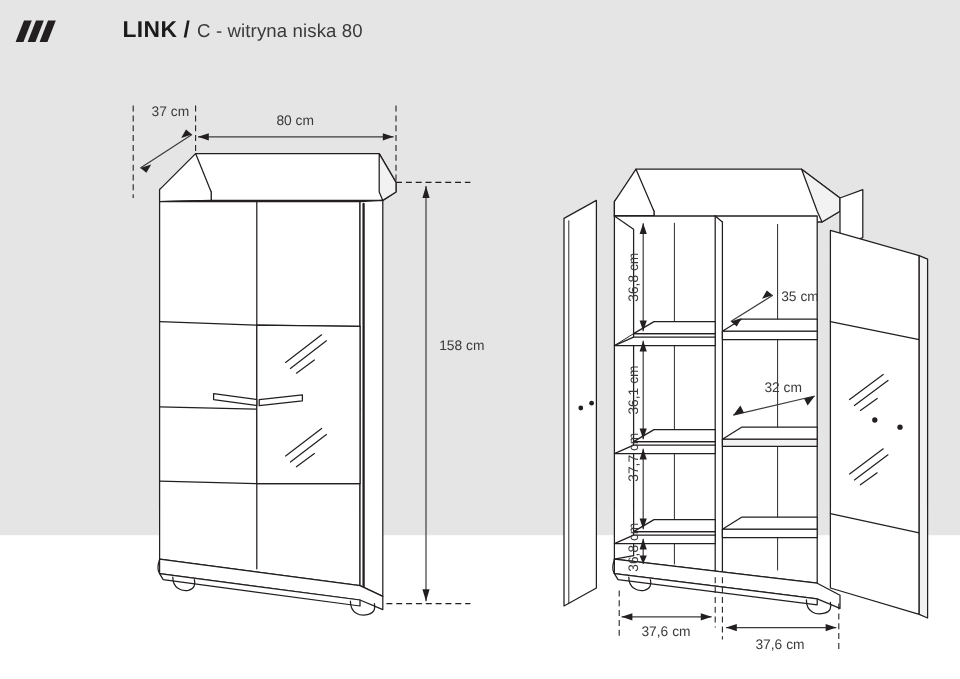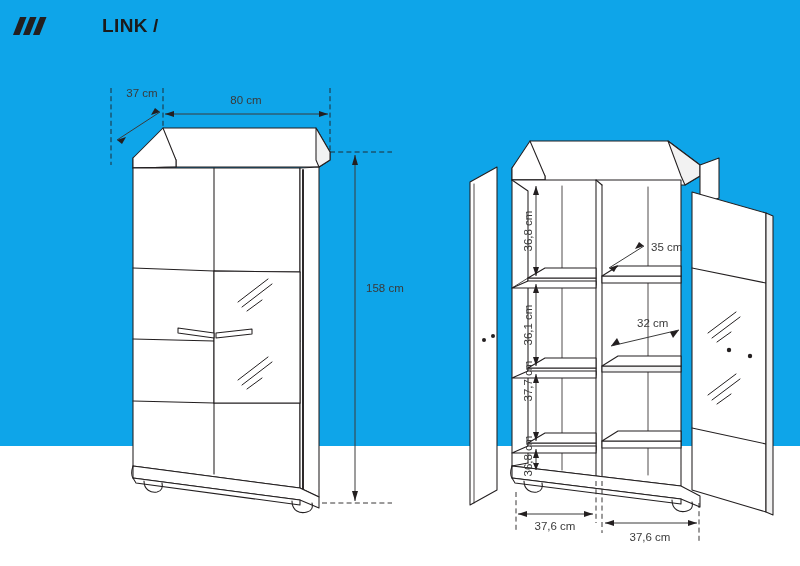--- a/index.html
+++ b/index.html
@@ -12,21 +12,21 @@
     height: 566px;
     font-family: "Liberation Sans", sans-serif;
     color: #231f20;
     overflow: hidden;
     position: relative;
   }
   #sheet {
     position: relative;
     width: 800px;
     height: 446px;
-    background: #0ea5e9;
+    background: #e5e5e5;
   }
   
   #header {
     position: absolute;
     left: 0; top: 0;
     width: 800px;
     height: 52px;
     display: flex;
     align-items: center;
   }
@@ -97,20 +97,21 @@
 
     <svg id="logo-mark" viewBox="0 0 46 22">
       <polygon points="8,2 14.5,2 7.5,20 1,20" fill="#231f20"></polygon>
       <polygon points="18,2 24.5,2 17.5,20 11,20" fill="#231f20"></polygon>
       <polygon points="28,2 34.5,2 27.5,20 21,20" fill="#231f20"></polygon>
     </svg>
 
     <div id="title-block">
       <span class="title-brand">LINK</span>
       <span class="title-sep">/</span>
+      <span class="title-desc">C - witryna niska 80</span>
     </div>
   </div>
 
   <svg id="drawings" viewBox="0 0 800 566">
 
     <g>
 
       <g>
         <line class="dash" x1="111" y1="88" x2="111" y2="165"></line>
         <line class="dash" x1="163" y1="88" x2="163" y2="128"></line>

